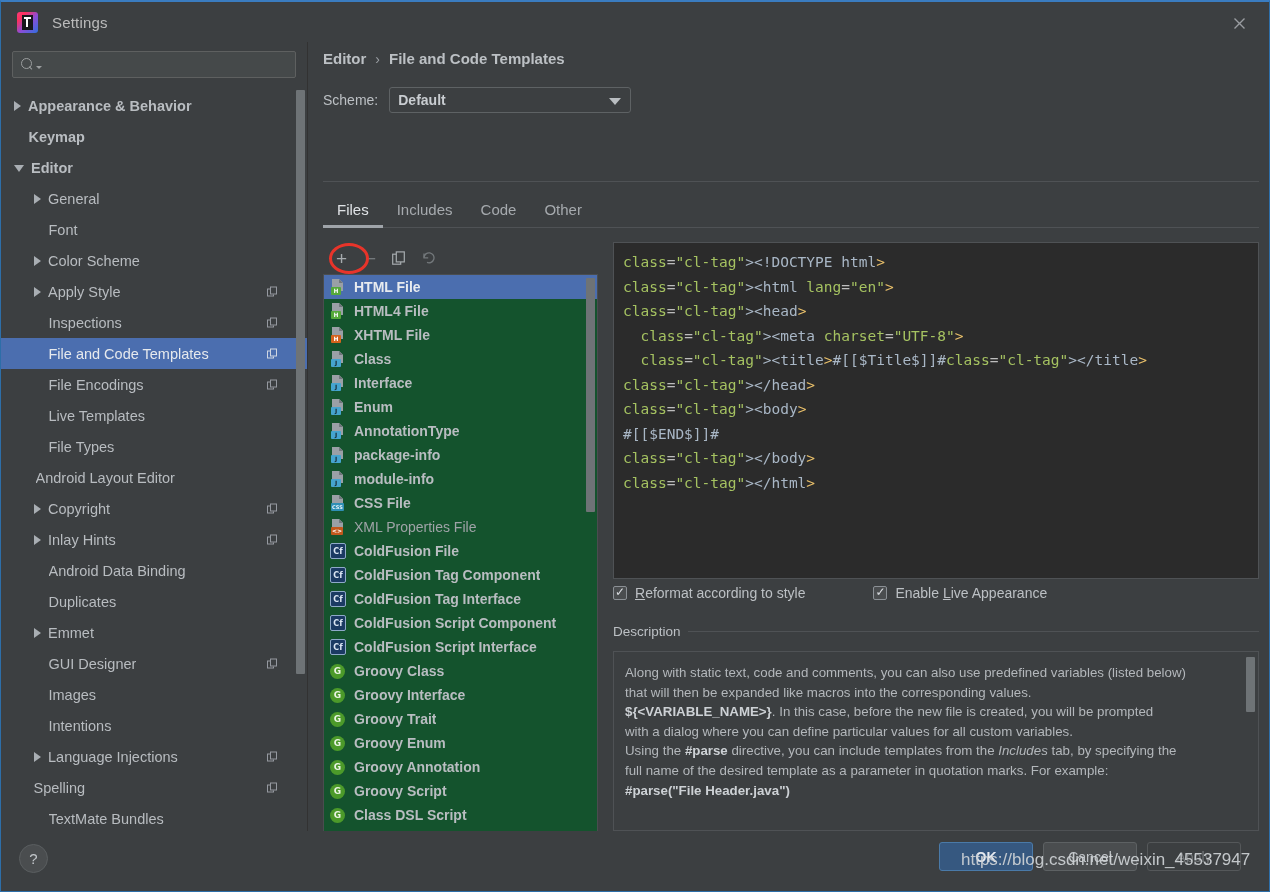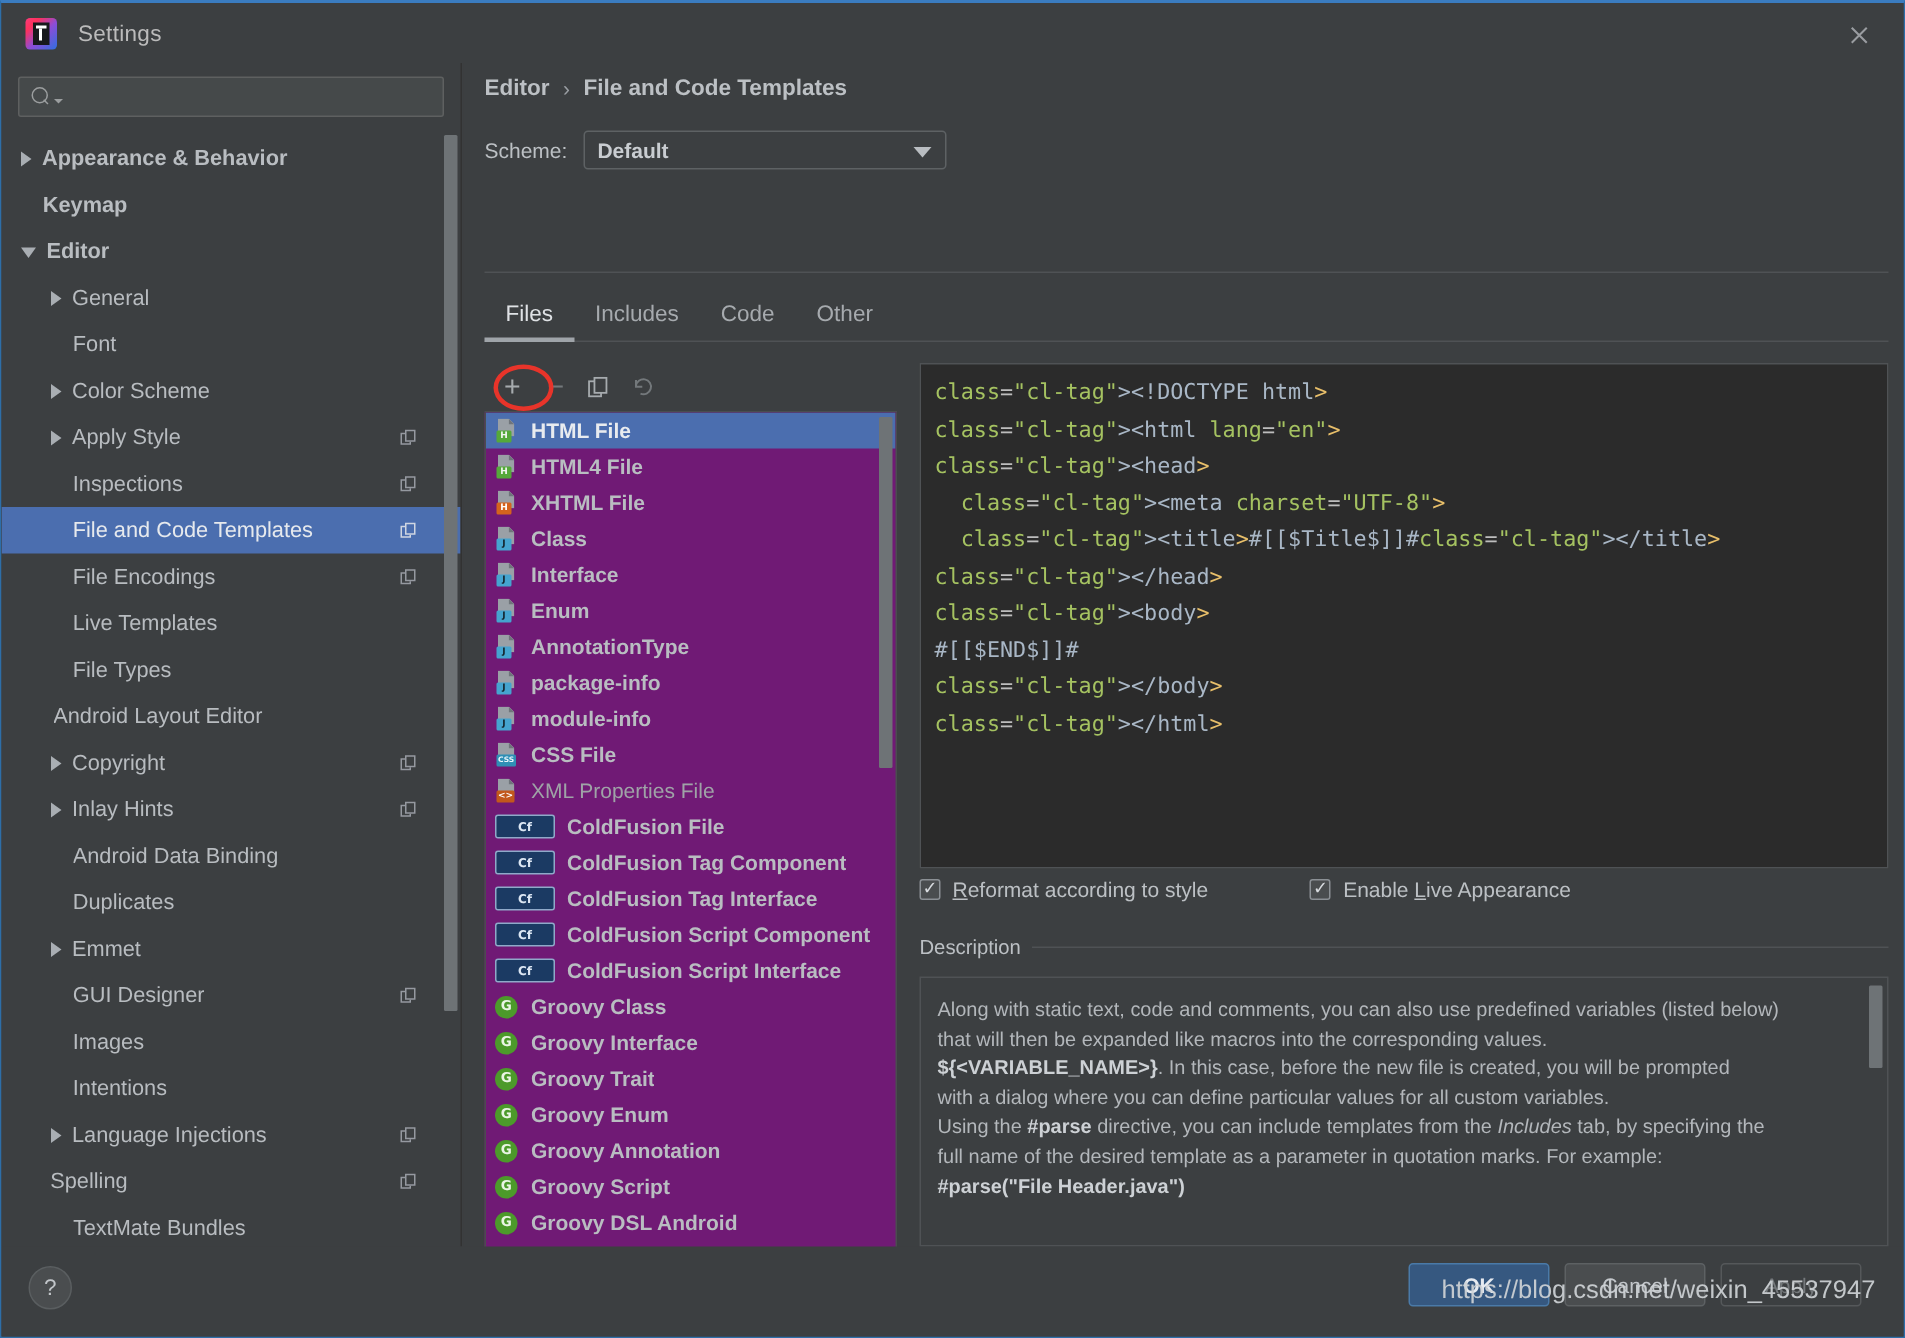--- a/index.html
+++ b/index.html
@@ -191,21 +191,21 @@
   }
   .tb-btn.dim { color: #73787b; }
   .red-ring {
     position: absolute; left: 6px; top: 1px;
     width: 40px; height: 31px;
     border: 3px solid #e8342a; border-radius: 50%;
     pointer-events: none;
   }
   .list-body {
     position: absolute; left: 0; right: 0; top: 33px; bottom: 0;
-    background: #701a75; border: 1px solid #4a4d4f; border-top: none;
+    background: #14532d; border: 1px solid #4a4d4f; border-top: none;
     overflow: hidden;
   }
   .list-row {
     height: 24px; display: flex; align-items: center;
     padding-left: 6px; color: #b9bdc1; font-size: 14px; font-weight: bold;
     cursor: default; white-space: nowrap;
   }
   .list-row.selected { background: #4b6eaf; color: #e8ebef; }
   .list-row.muted { color: #9fa3a7; font-weight: normal; }
   .list-row .nm { overflow: hidden; text-overflow: ellipsis; }
@@ -227,21 +227,21 @@
     font-size: 6px; font-weight: bold; line-height: 8px; text-align: center;
     font-family: "DejaVu Sans", sans-serif;
   }
   .tag.green { background: #55a93a; color: #f2f5f2; }
   .tag.orange { background: #d4631d; color: #fff; }
   .tag.blue { background: #45a4cf; color: #14232b; }
   .tag.cssb { background: #2f8fb5; color: #e9f6fb; font-size: 5px; }
   .tag.xmlo { background: #c2581c; color: #fff; font-size: 6px; }
 
   .cf-icon {
-    width: 40px; height: 16px; margin-right: 8px; flex: none;
+    width: 16px; height: 16px; margin-right: 8px; flex: none;
     background: #1b3a63; border: 1.4px solid #8fa9c9; border-radius: 2px;
     color: #dbe6f3; font-size: 8px; font-weight: bold;
     display: flex; align-items: center; justify-content: center;
     font-family: "DejaVu Sans", sans-serif;
   }
   .gv-icon {
     width: 15px; height: 15px; margin-right: 9px; flex: none;
     background: #4c9a2a; border-radius: 50%;
     color: #eaf5e4; font-size: 9px; font-weight: bold;
     display: flex; align-items: center; justify-content: center;
@@ -659,21 +659,21 @@
             <div class="list-row">
               <span class="gv-icon">G</span>
               <span class="nm">Groovy Annotation</span>
             </div>
             <div class="list-row">
               <span class="gv-icon">G</span>
               <span class="nm">Groovy Script</span>
             </div>
             <div class="list-row">
               <span class="gv-icon">G</span>
-              <span class="nm">Groovy DSL Android</span>
+              <span class="nm">Class DSL Script</span>
             </div>
             <div class="list-row">
               <span class="gv-icon">G</span>
               <span class="nm">Gant Script</span>
             </div>
             <div class="list-row">
               <span class="gv-icon">G</span>
               <span class="nm">Gradle Build Script</span>
             </div>
           </div>

